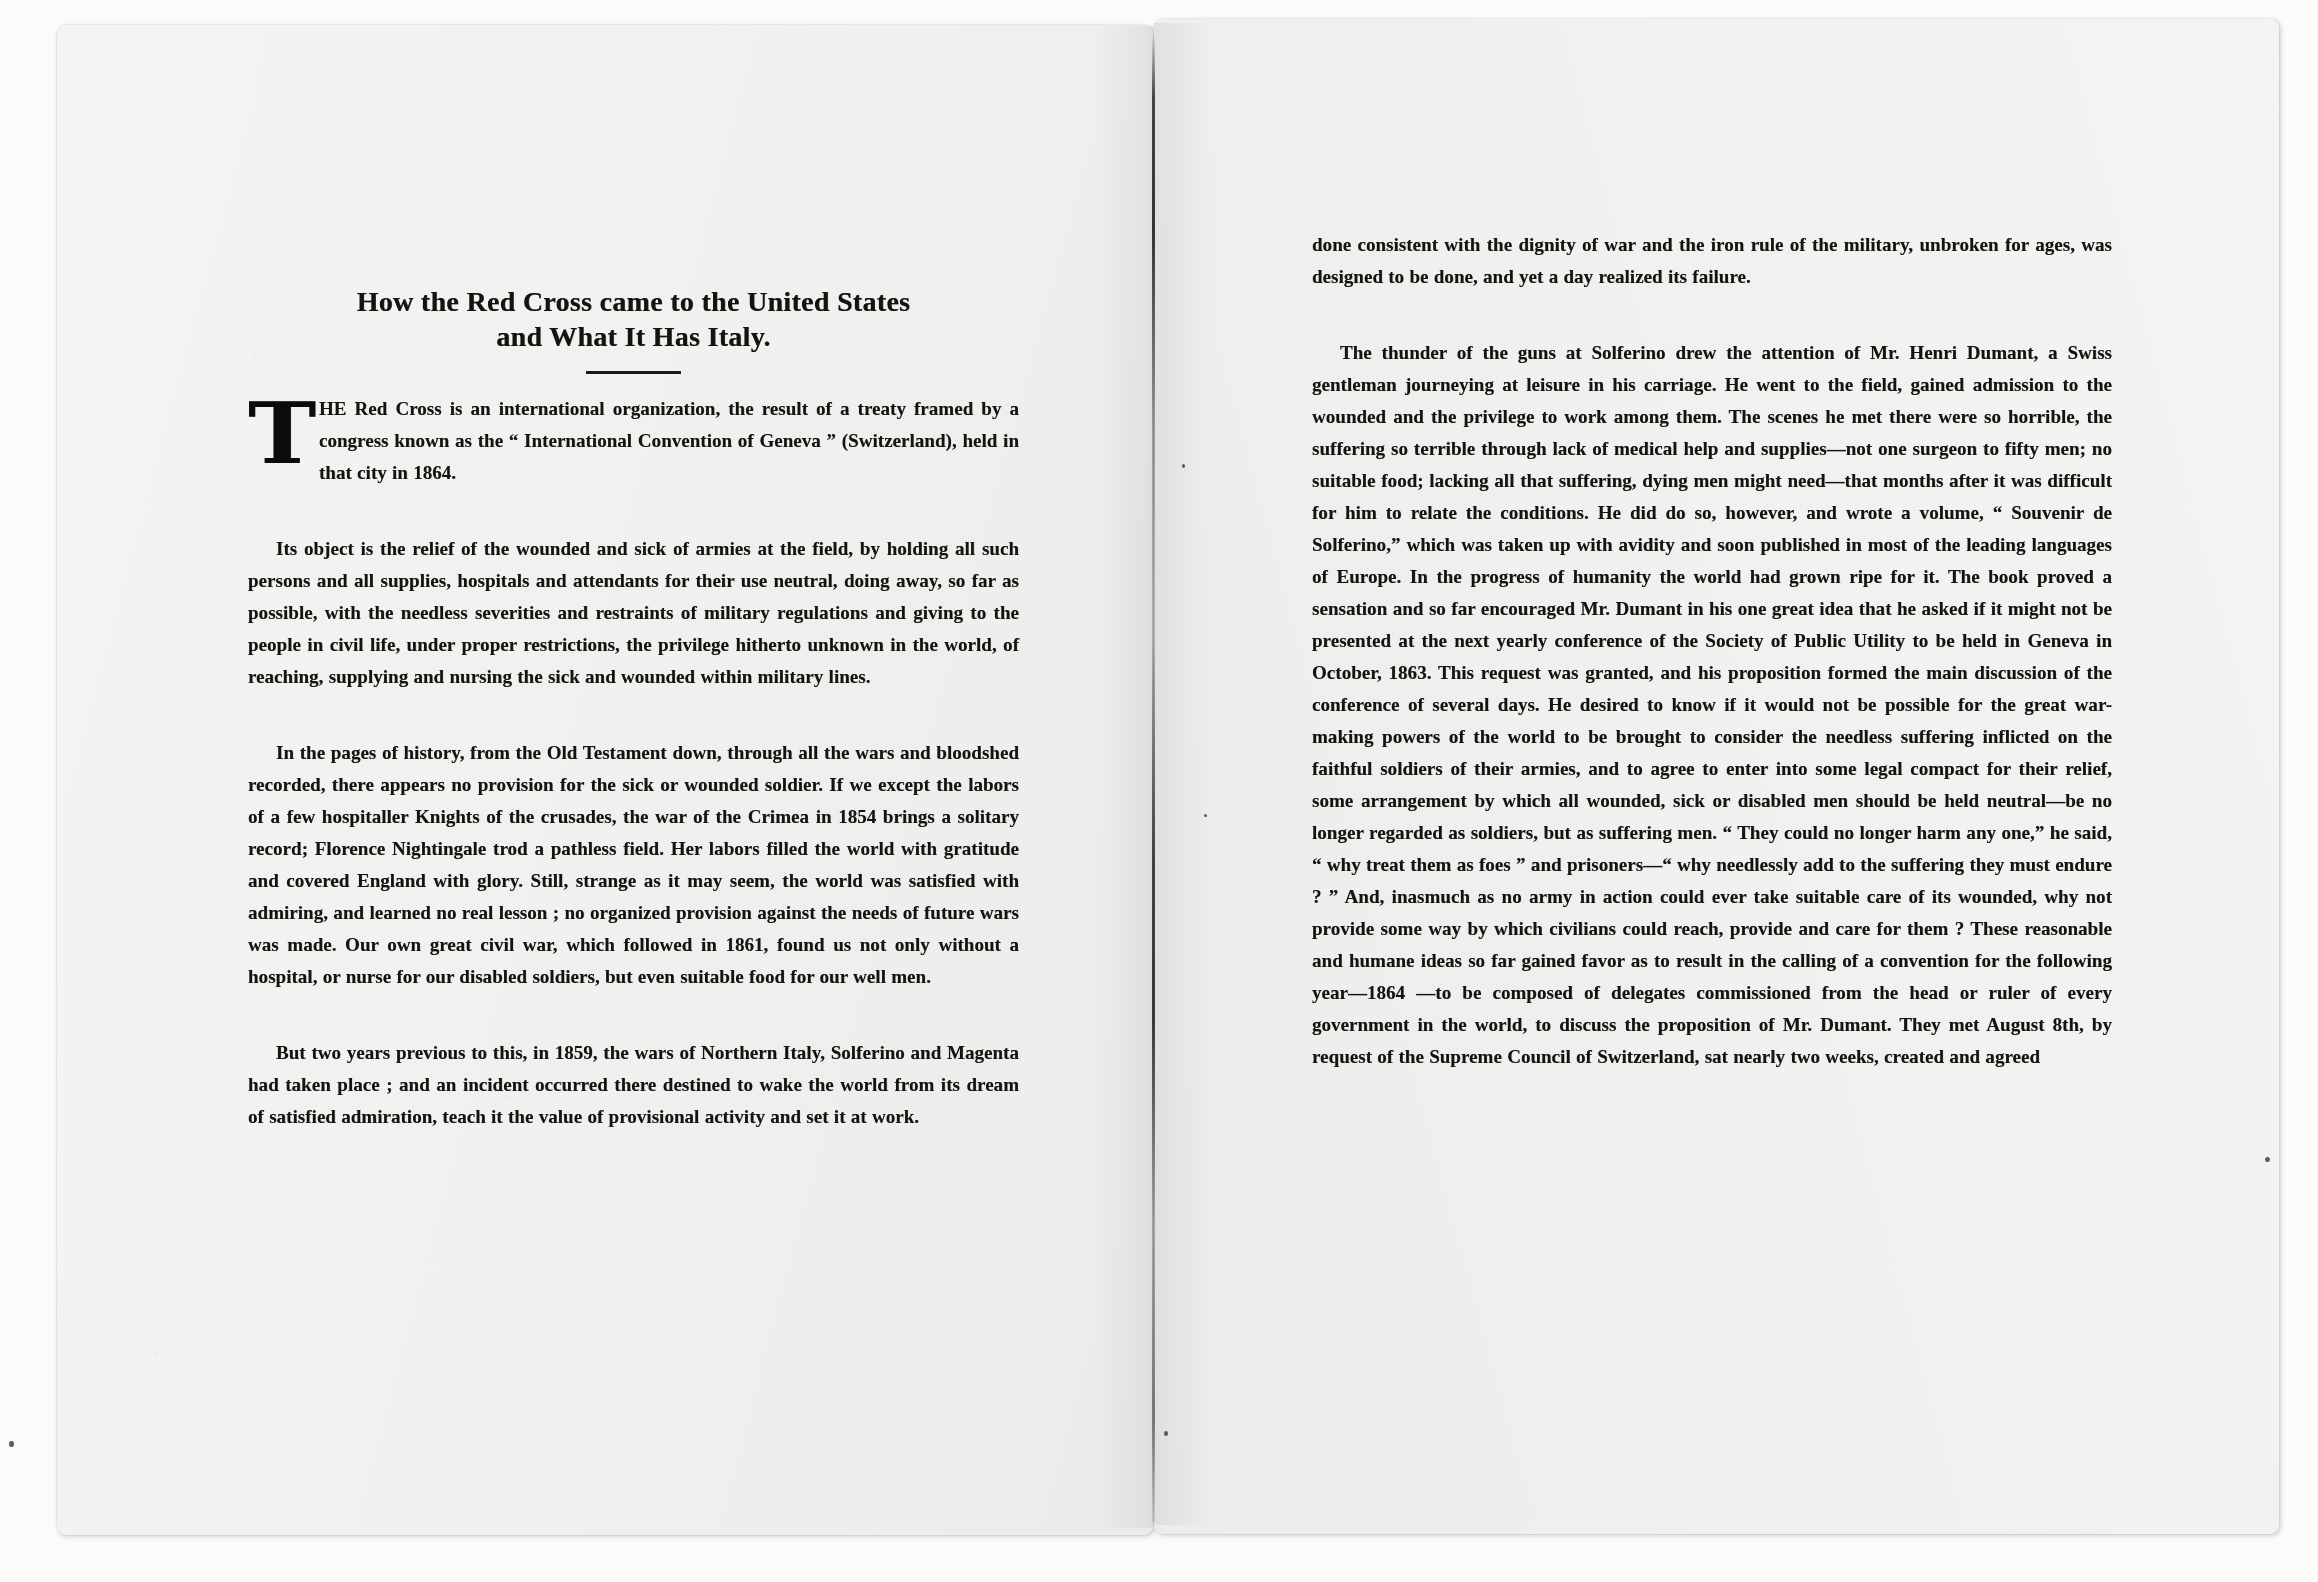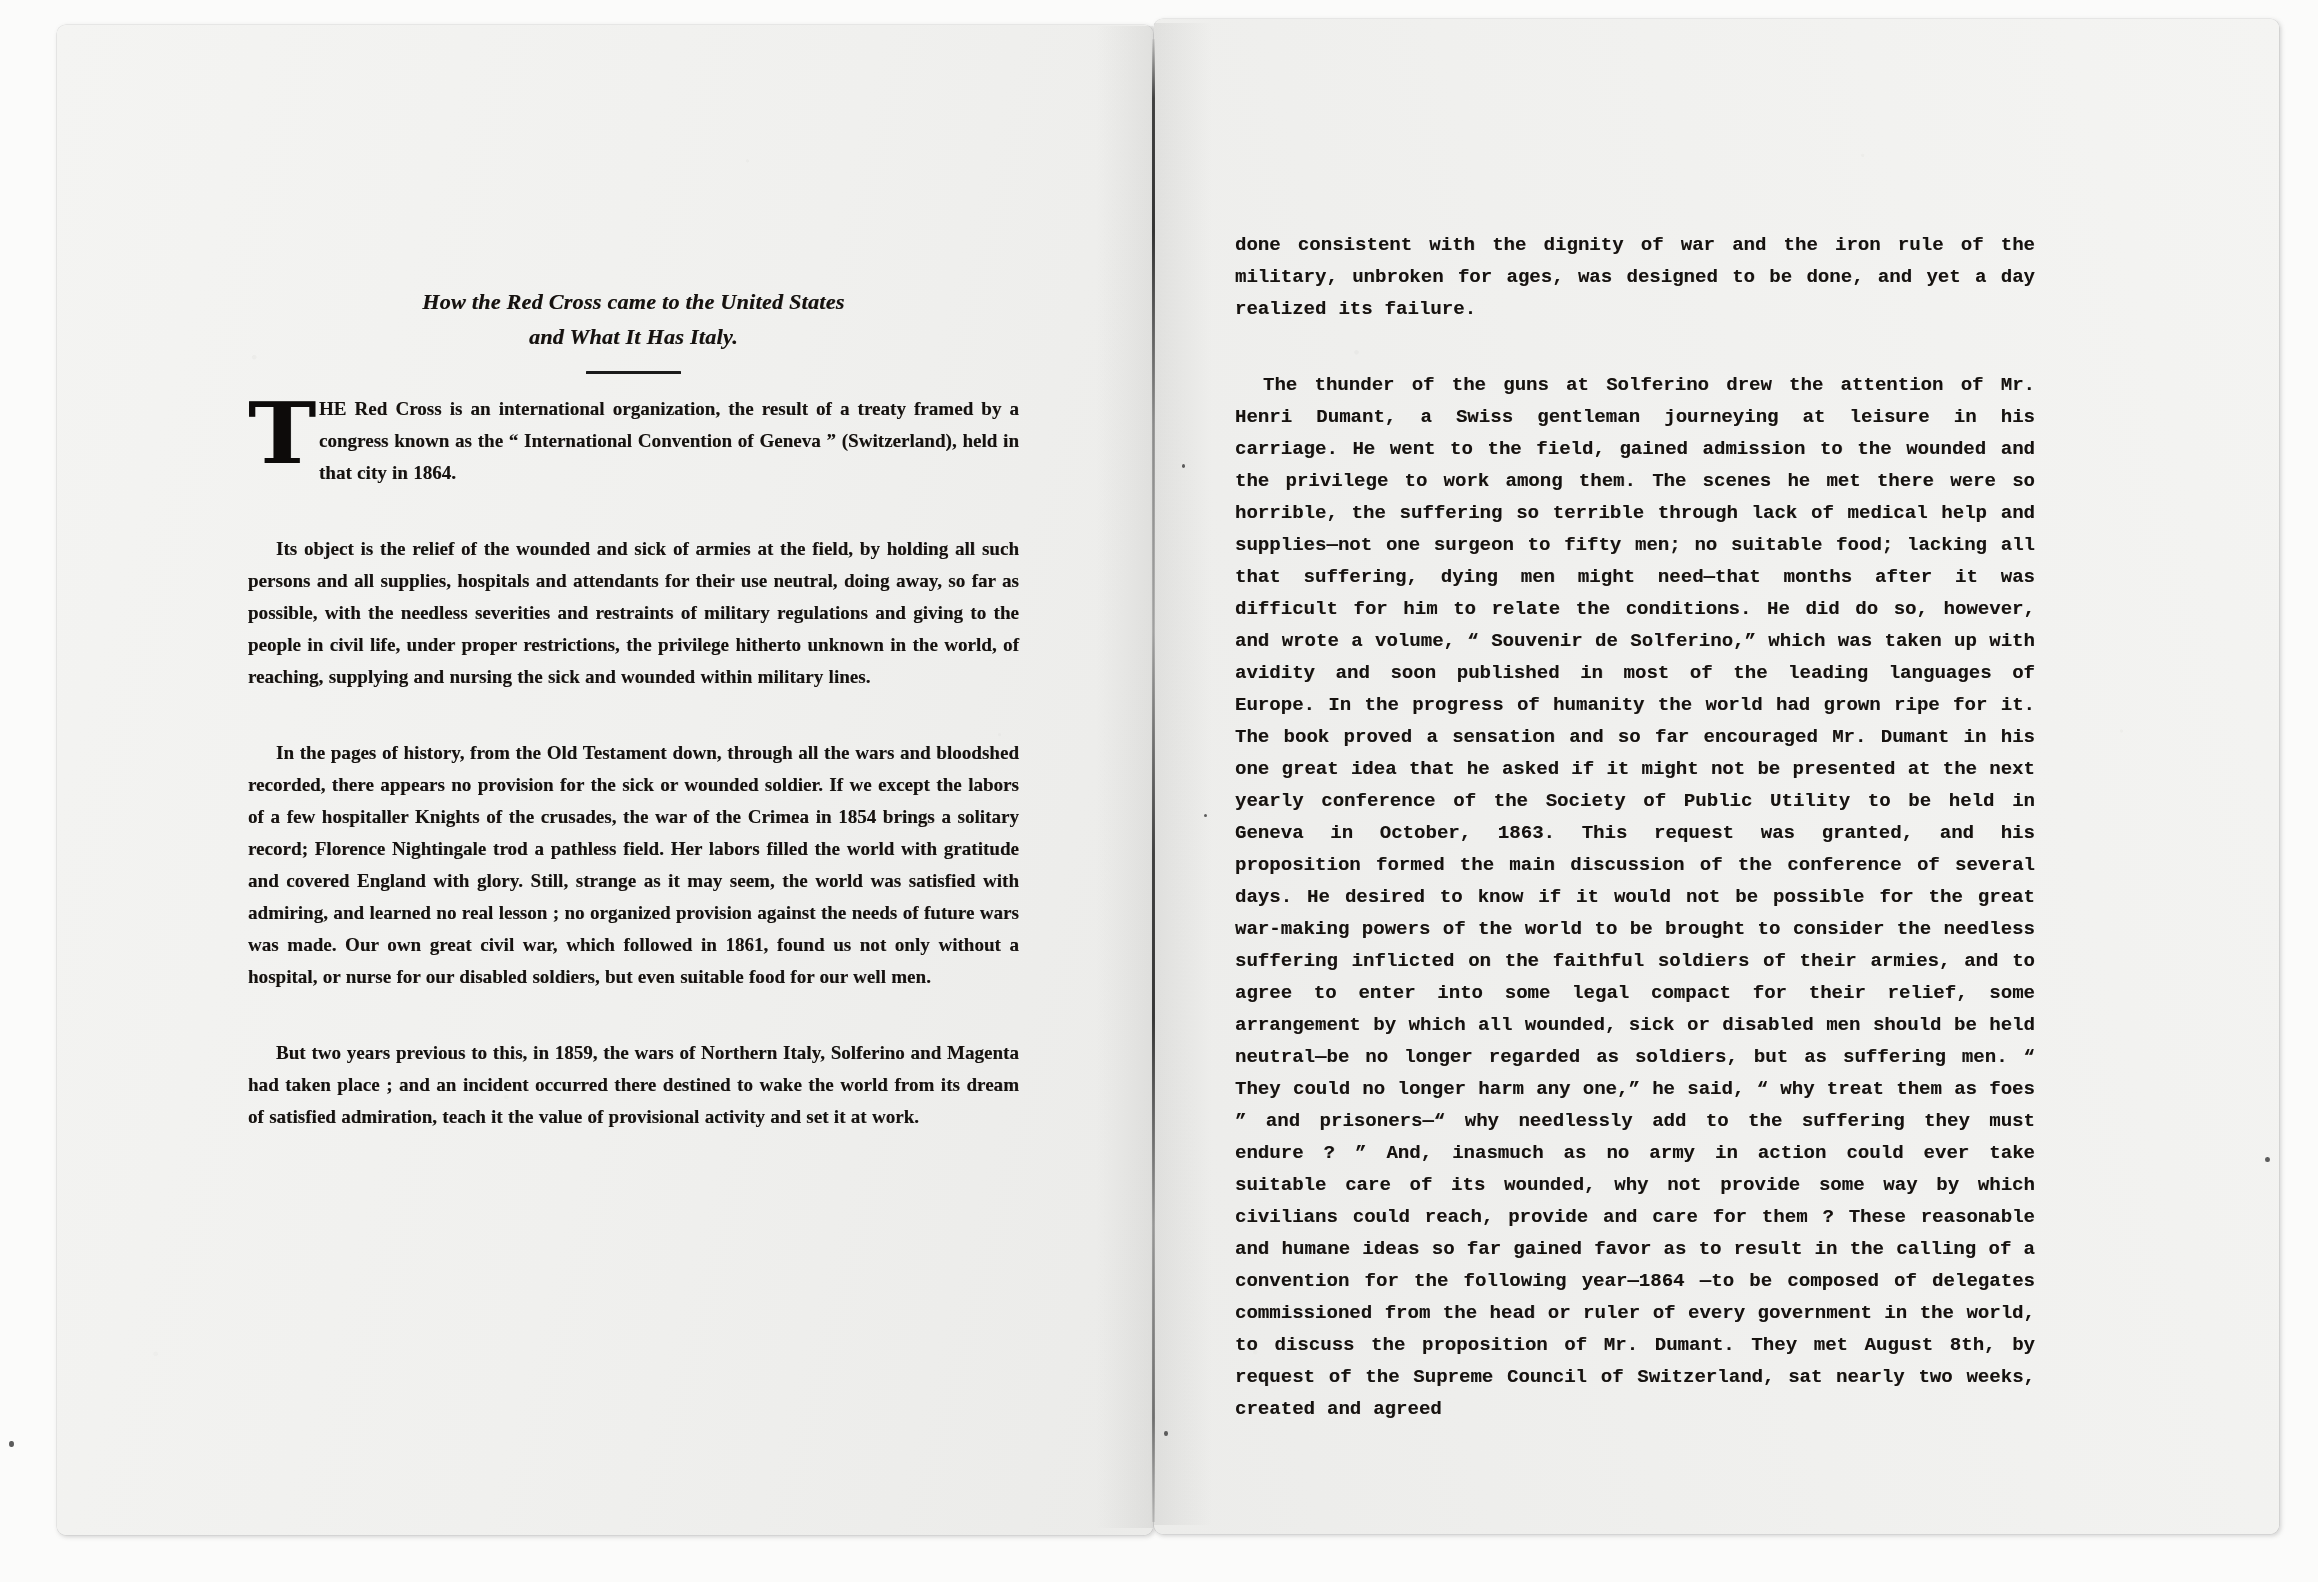--- a/index.html
+++ b/index.html
@@ -98,31 +98,30 @@
     border-radius: 50%;
     pointer-events: none;
   }
 
   
   .column {
     position: absolute;
     color: #16120f;
   }
   .col-left  { left: 248px;  top: 284px; width: 771px; }
-  .col-right { left: 1235px; top: 229px; width: 800px; font-family: Liberation Mono, monospace; }
+  .col-right { left: 1312px; top: 229px; width: 800px; }
 
   .title {
     text-align: center;
     font-weight: bold;
-    font-size: 22px;
+    font-size: 28px;
     line-height: 35px;
     letter-spacing: 0.3px;
     margin: 0 0 0 0;
     text-shadow: 0.4px 0.3px 0 rgba(0,0,0,0.55);
-    font-style: italic;
   }
   .title-line { display: block; }
 
   .rule {
     width: 95px;
     height: 3.2px;
     background: #1a1a1a;
     margin: 17px auto 19.3px auto;
     border-radius: 0.6px;
   }

